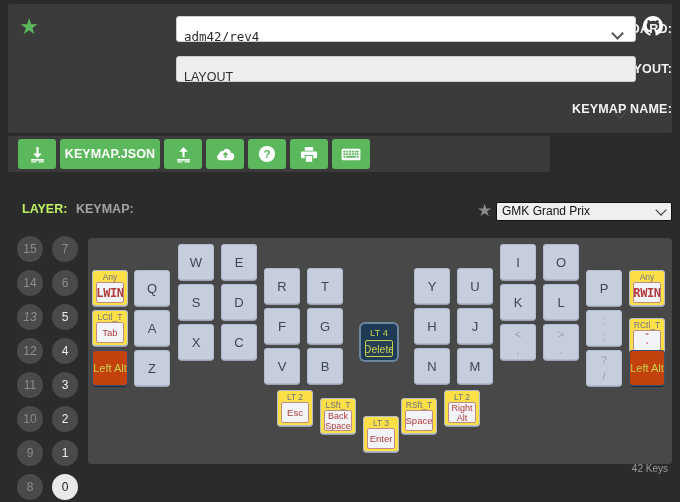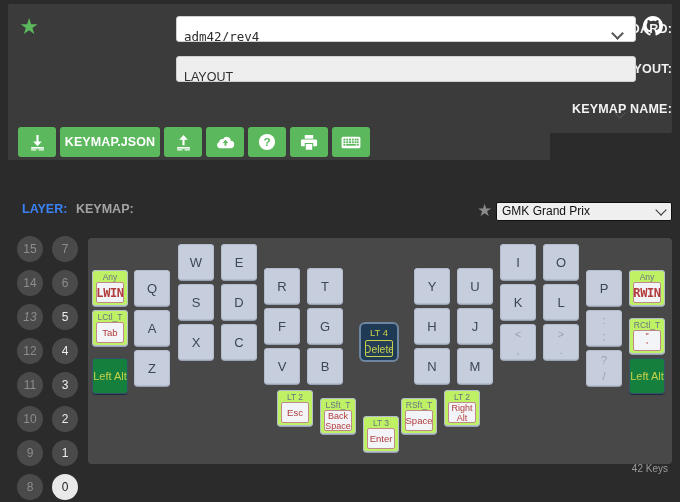--- a/index.html
+++ b/index.html
@@ -41,39 +41,39 @@
     transform: rotate(45deg);
   }
   .caret.thin { border-right-width: 1.6px; border-bottom-width: 1.6px;
     width: 8px; height: 8px; }
   #gh-icon {
     position: absolute; left: 635px; top: 12px; width: 20px; height: 20px;
   }
 
   
   #toolbar {
-    position: absolute; left: 8px; top: 124px; width: 542px; height: 36px;
+    position: absolute; left: 8px; top: 136px; width: 542px; height: 36px;
     background: #3b3b3b;
   }
   .tbtn {
     position: absolute; top: 3px; height: 30px;
     background: #5cb85c; border-radius: 3px;
     display: flex; align-items: center; justify-content: center;
     color: #ffffff; cursor: pointer;
   }
   .tbtn svg { display: block; }
   #btn-keymapjson {
     font-size: 12.5px; font-weight: bold; letter-spacing: .1px;
   }
 
   
   #meta-bar { position: absolute; left: 0; top: 196px; width: 680px; height: 32px; }
   #lbl-layer {
     position: absolute; left: 22px; top: 6px;
-    color: #3b82f6; font-size: 12.5px; font-weight: bold;
+    color: #bef264; font-size: 12.5px; font-weight: bold;
   }
   #lbl-keymap {
     position: absolute; left: 76px; top: 6px;
     color: #a3a3a3; font-size: 12.5px; font-weight: bold;
   }
   #star-kc {
     position: absolute; left: 476px; top: 202px;
     width: 17px; height: 17px; color: #8b8b8b; font-size: 17px;
     line-height: 17px; text-align: center;
   }
@@ -119,21 +119,21 @@
   
   .key .dual-top {
     position: absolute; left: 0; right: 0; top: 4px; text-align: center;
     color: #9aa2b2; font-size: 11px; line-height: 12px;
   }
   .key .dual-bot {
     position: absolute; left: 0; right: 0; bottom: 4px; text-align: center;
     color: #9aa2b2; font-size: 11px; line-height: 12px;
   }
   
-  .key.composite { background: #bef264; padding-left: 24px; }
+  .key.composite { background: #fde047; padding-left: 24px; }
   .key .ct-label {
     position: absolute; left: 0; right: 0; top: 2px; text-align: center;
     color: #6b7384; font-size: 8.5px; line-height: 10px;
     white-space: nowrap; overflow: hidden;
   }
   .key .ct-inner {
     position: absolute; left: 4px; right: 4px; top: 12px; bottom: 3px;
     background: #f2f4f8; border: 1px solid #c08a8a; border-radius: 2px;
     display: flex; align-items: center; justify-content: center;
     color: #b23b3b; font-size: 9.5px; line-height: 10px; text-align: center;
@@ -144,23 +144,22 @@
     font-family: "DejaVu Sans Mono", monospace; font-size: 12px; font-weight: bold;
     letter-spacing: -.4px;
   }
   .key .ct-inner.quotepair {
     flex-direction: column; justify-content: space-between; padding: 1px 0;
     color: #b23b3b;
   }
   .key .ct-inner.quotepair span { font-size: 9px; line-height: 8px; }
   
   .key.dark {
-    background: #15803d;
+    background: #c2410c;
     box-shadow: 0 1px 0 #1c2b3c, inset 0 0 0 1px #3a4f68;
-    margin-top: 8px;
   }
   .key.dark .main { color: #c7d14a; font-size: 11px; }
   .key.selected {
     background: #1f3a55;
     box-shadow: 0 0 0 2px #6d86a0, 0 1px 0 #16293c;
   }
   .key.selected .ct-label { color: #c7d14a; font-size: 9.5px; top: 4px; }
   .key.selected .ct-inner {
     background: #253f57; border: 1px solid #c7d14a;
     color: #c7d14a; font-size: 10.5px; top: 16px;

